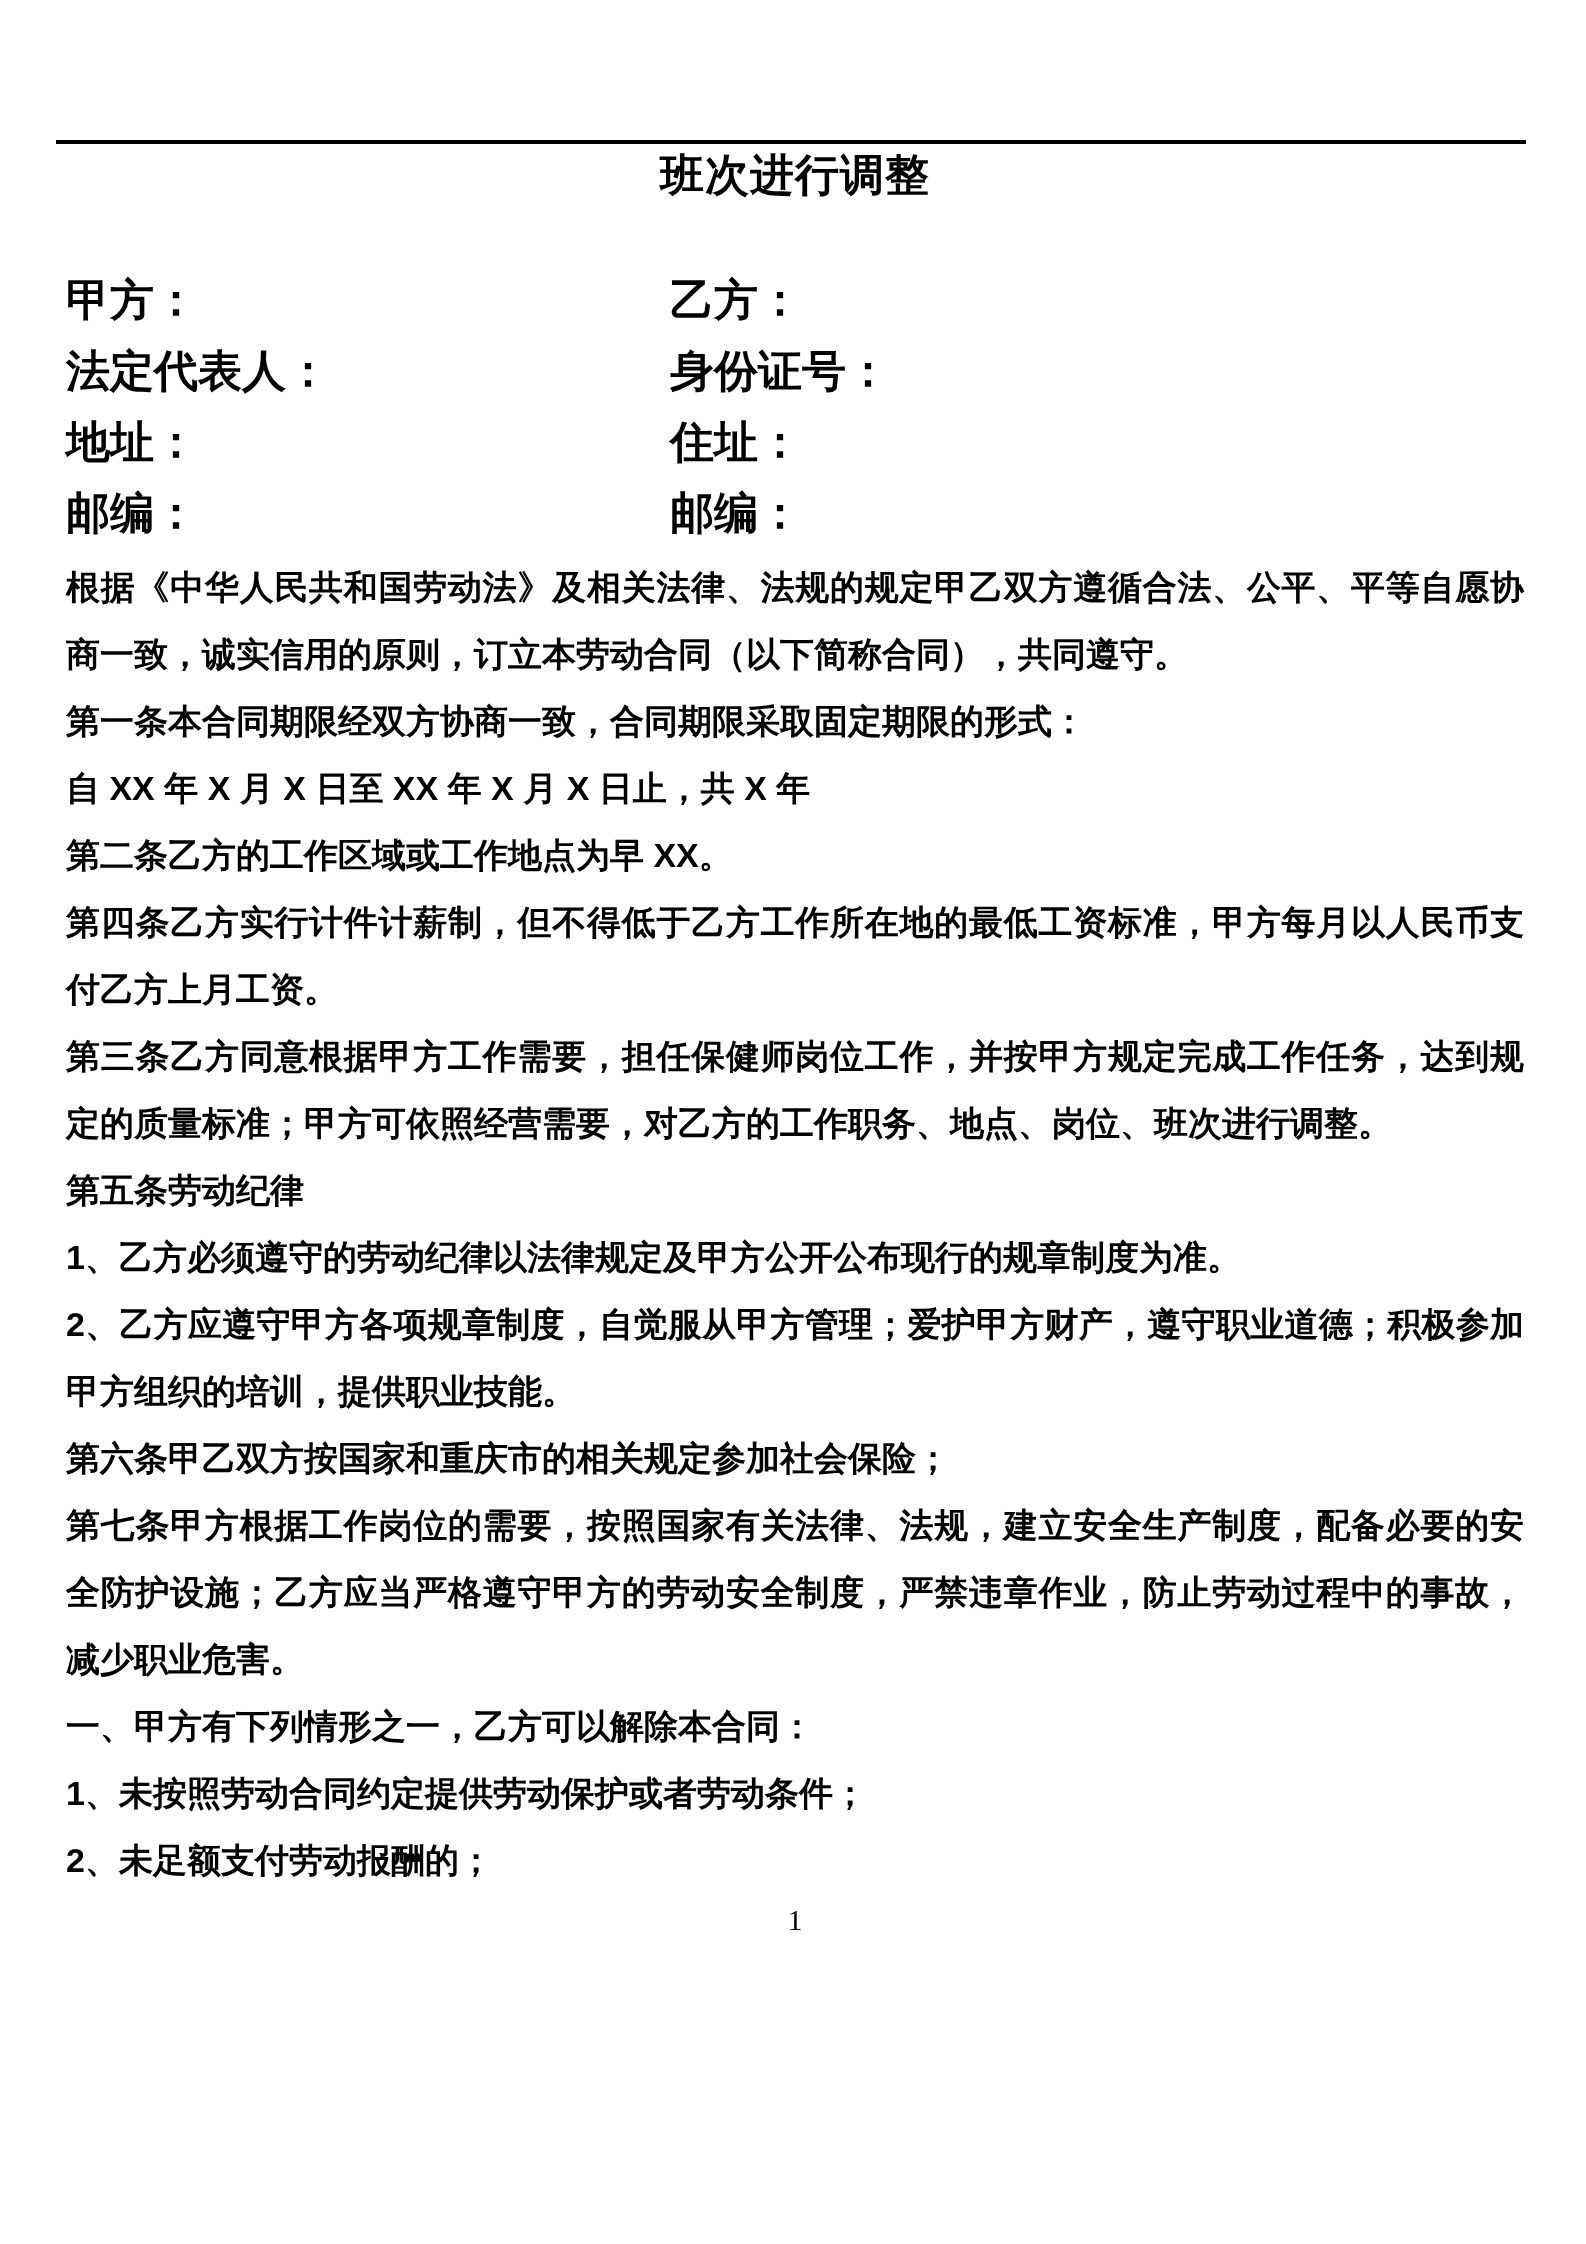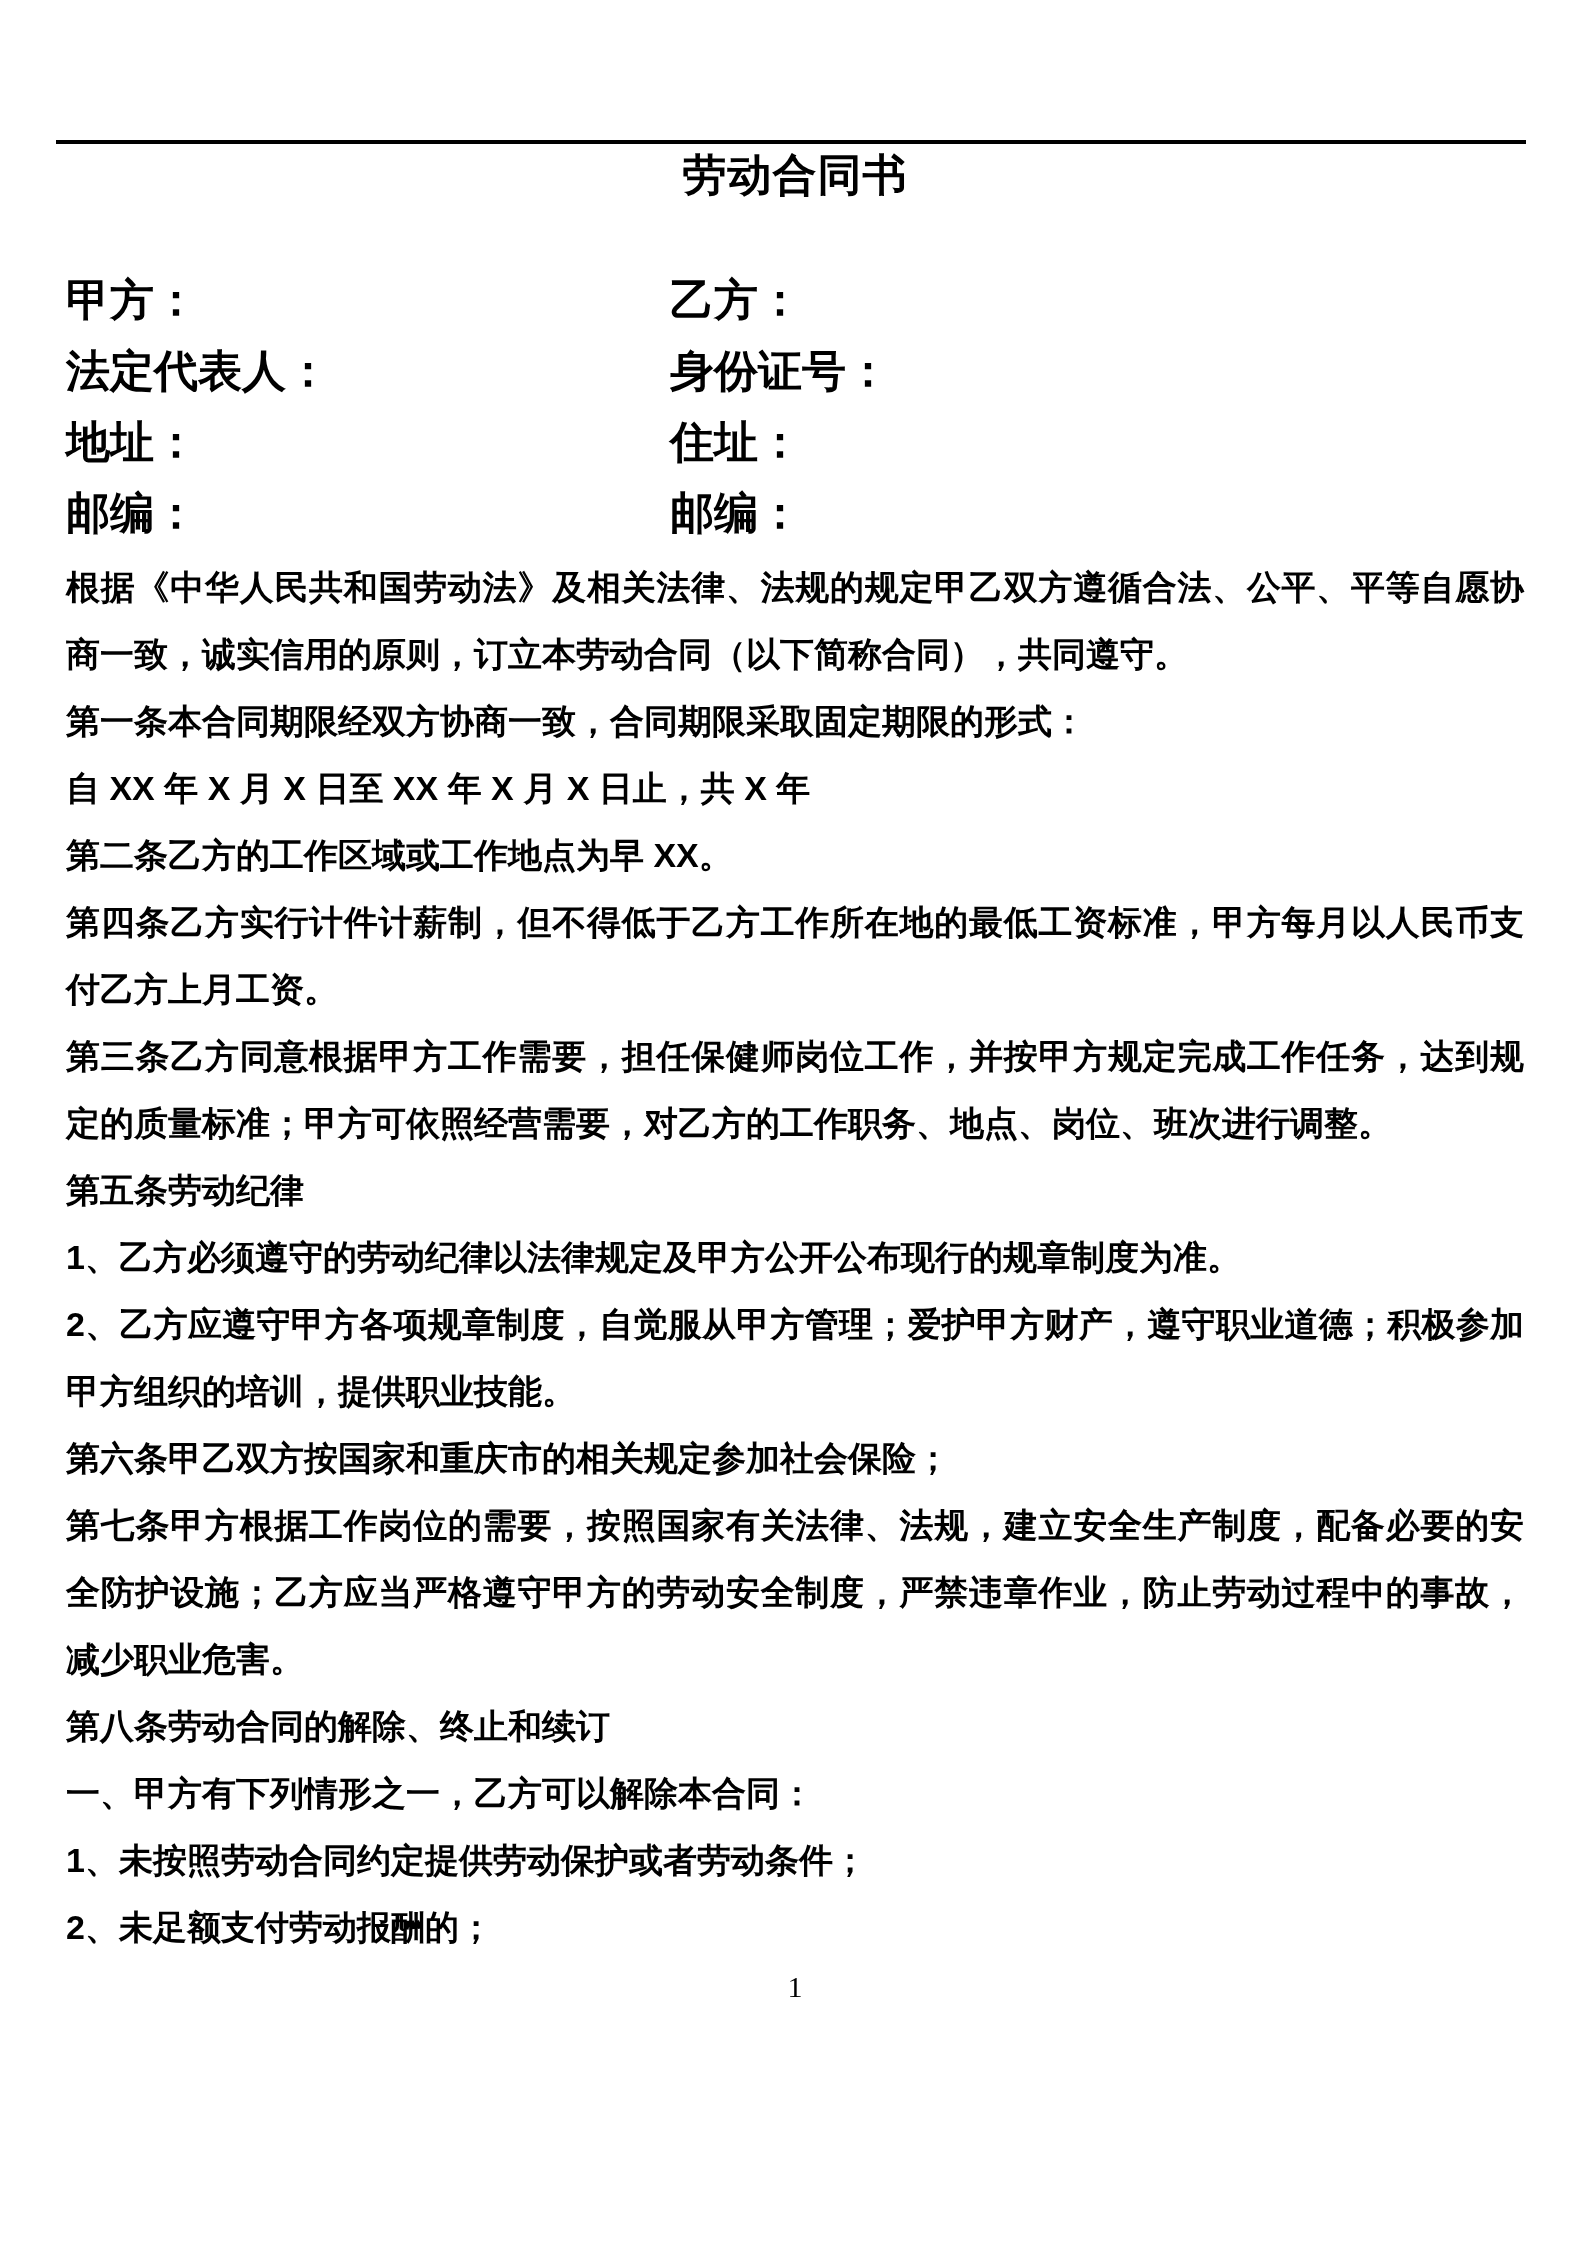--- a/index.html
+++ b/index.html
@@ -76,21 +76,21 @@
     line-height: 40px;
   }
 </style>
 </head>
 <body>
 
 <div class="page">
 
   <div class="top-rule"></div>
 
-  <h1 class="title">劳动合同书</h1>
+  <h1 class="title">班次进行调整</h1>
 
   <div class="fields">
     <div class="field-row">
       <span class="field-left">甲方：</span>
       <span class="field-right">乙方：</span>
     </div>
     <div class="field-row">
       <span class="field-left">法定代表人：</span>
       <span class="field-right">身份证号：</span>
     </div>
@@ -109,21 +109,20 @@
     <p>第一条本合同期限经双方协商一致，合同期限采取固定期限的形式：</p>
     <p>自 XX 年 X 月 X 日至 XX 年 X 月 X 日止，共 X 年</p>
     <p>第二条乙方的工作区域或工作地点为早 XX。</p>
     <p>第四条乙方实行计件计薪制，但不得低于乙方工作所在地的最低工资标准，甲方每月以人民币支付乙方上月工资。</p>
     <p>第三条乙方同意根据甲方工作需要，担任保健师岗位工作，并按甲方规定完成工作任务，达到规定的质量标准；甲方可依照经营需要，对乙方的工作职务、地点、岗位、班次进行调整。</p>
     <p>第五条劳动纪律</p>
     <p>1、乙方必须遵守的劳动纪律以法律规定及甲方公开公布现行的规章制度为准。</p>
     <p>2、乙方应遵守甲方各项规章制度，自觉服从甲方管理；爱护甲方财产，遵守职业道德；积极参加甲方组织的培训，提供职业技能。</p>
     <p>第六条甲乙双方按国家和重庆市的相关规定参加社会保险；</p>
     <p>第七条甲方根据工作岗位的需要，按照国家有关法律、法规，建立安全生产制度，配备必要的安全防护设施；乙方应当严格遵守甲方的劳动安全制度，严禁违章作业，防止劳动过程中的事故，减少职业危害。</p>
-    <p>第八条劳动合同的解除、终止和续订</p>
     <p>一、甲方有下列情形之一，乙方可以解除本合同：</p>
     <p>1、未按照劳动合同约定提供劳动保护或者劳动条件；</p>
     <p>2、未足额支付劳动报酬的；</p>
   </div>
 
   <div class="page-number">1</div>
 
 </div>
 
 </body></html>

